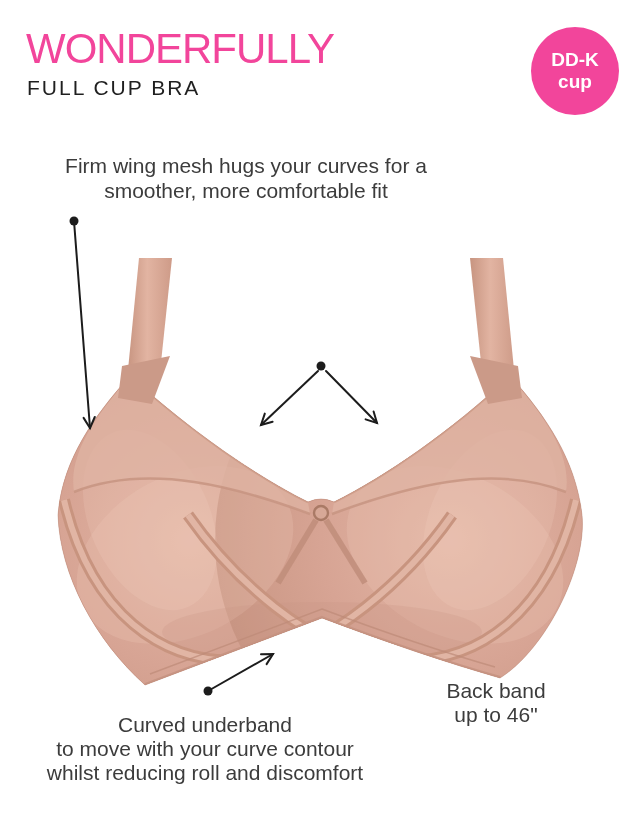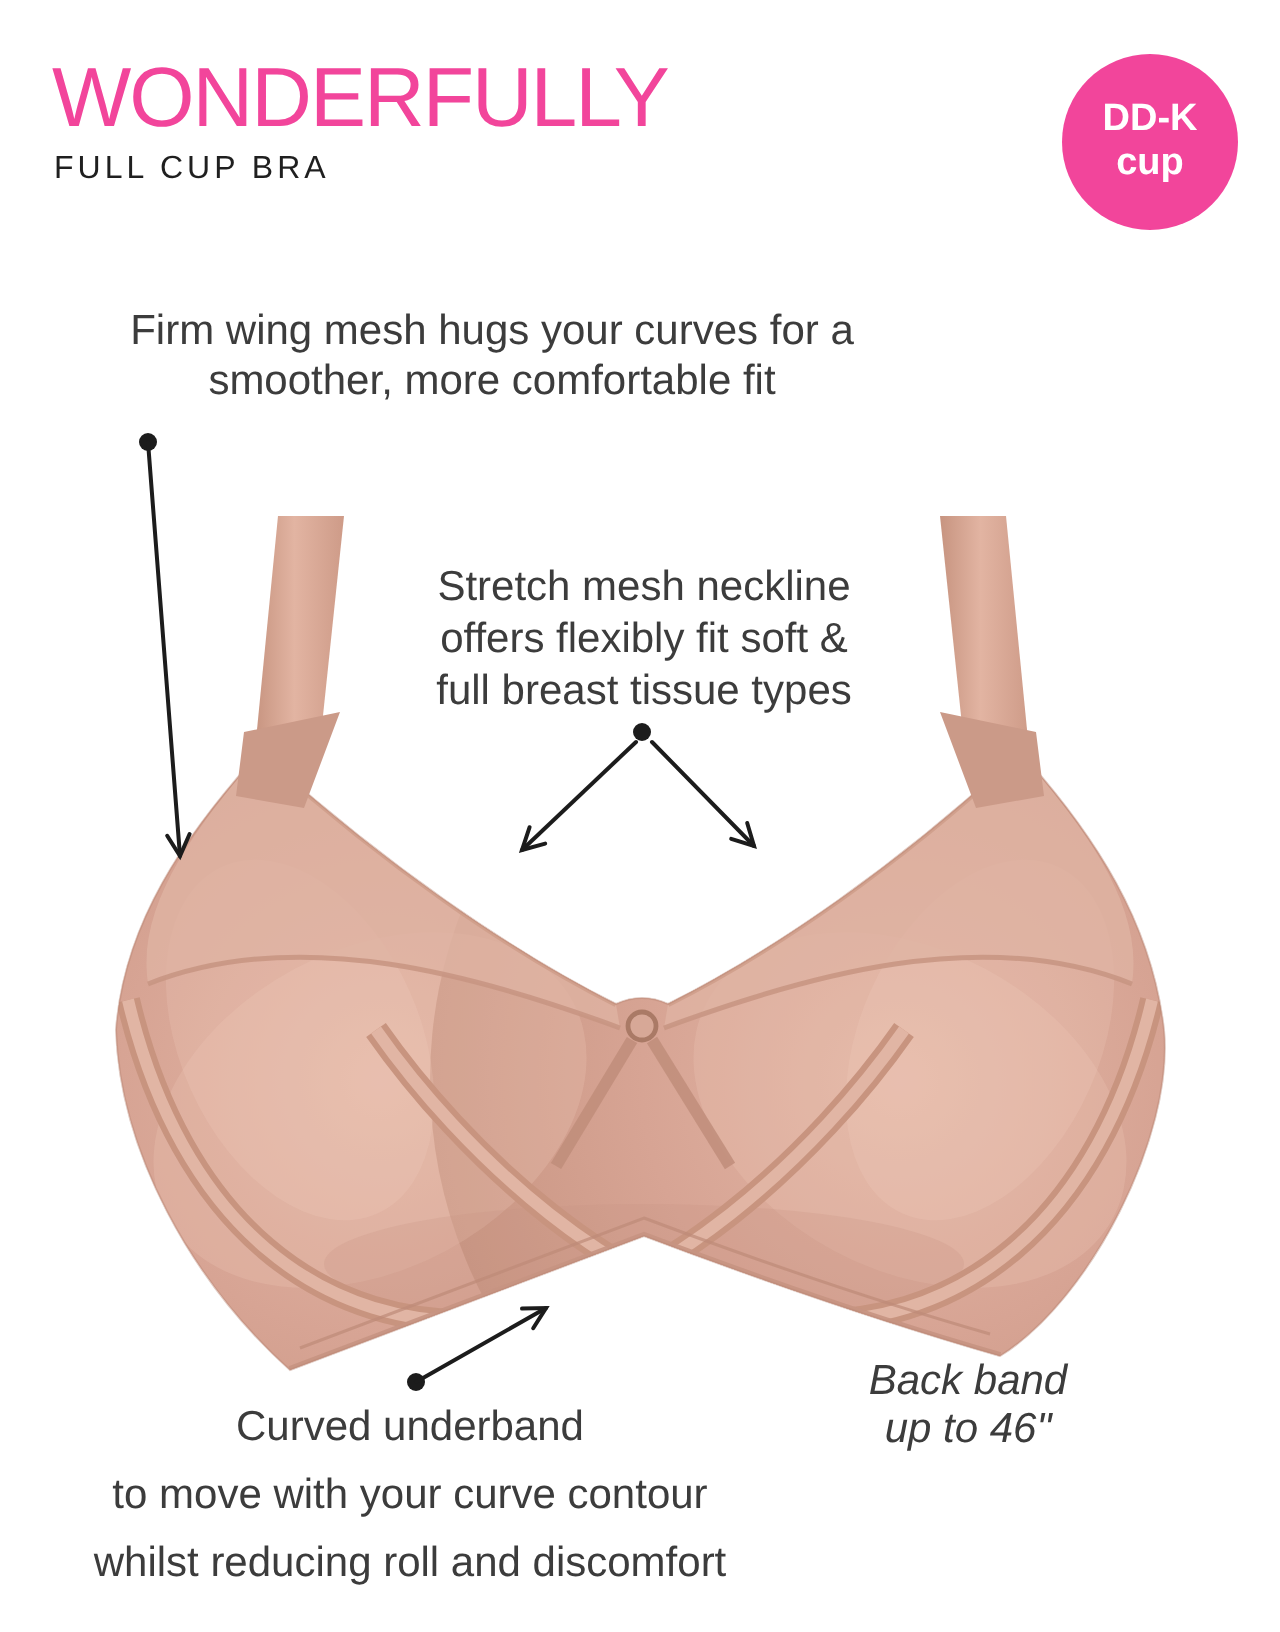--- a/index.html
+++ b/index.html
@@ -7,37 +7,37 @@
     position:relative; width:640px; height:816px; background:var(--bg,#fff);
     font-family:"Liberation Sans", sans-serif; overflow:hidden;
   }
   .title {
     position:absolute; left:26px; top:28px; margin:0;
     font-size:42px; font-weight:normal; letter-spacing:-1px;
     color:var(--accent-pink,#F2459B); line-height:1.0;
   }
   .subtitle {
     position:absolute; left:27px; top:76px;
-    font-size:16px; font-weight:400; letter-spacing:2px;
+    font-size:21px; font-weight:400; letter-spacing:2px;
     color:var(--heading-dark,#1F1F1F);
   }
   .badge {
     position:absolute; left:531px; top:27px; width:88px; height:88px;
     border-radius:50%; background:var(--accent-pink,#F2459B);
     display:flex; flex-direction:column; align-items:center; justify-content:center;
     color:#fff; font-weight:bold; font-size:19px; line-height:22px; text-align:left;
   }
   .ann {
     position:absolute; text-align:center; white-space:pre-line;
     color:var(--text-dark,#3C3C3C); font-size:21px; line-height:25px;
   }
   .ann-wing      { left:0px;   top:153px; width:428px;margin-left:32px; }
   .ann-neckline  { left:162px; top:281px; width:320px; line-height:26px; }
-  .ann-underband { left:8px;   top:697px; width:394px; line-height:34px; }
-  .ann-backband  { left:408px; top:679px; width:152px; line-height:24px;font-style:italic; }
+  .ann-underband { left:8px;   top:713px; width:394px; line-height:24px; }
+  .ann-backband  { left:420px; top:679px; width:152px; line-height:24px; }
   svg.art { position:absolute; left:0; top:0; }
 </style>
 </head>
 <body>
 
 <div class="canvas">
 
   <h1 class="title">WONDERFULLY</h1>
   <div class="subtitle">FULL CUP BRA</div>
 
@@ -144,22 +144,19 @@
       <g>
         <circle cx="208" cy="691" r="4.5" fill="#1C1C1C" stroke="none"></circle>
         <path d="M208,691 L273,654"></path>
         <path d="M261,654.3 L273,654 L266.6,664.1"></path>
       </g>
     </g>
   </svg>
 
   <div class="ann ann-wing">Firm wing mesh hugs your curves for a
 smoother, more comfortable fit</div>
-  <div class="ann ann-neckline">Stretch mesh neckline
-offers flexibly fit soft &amp;
-full breast tissue types</div>
   <div class="ann ann-underband">Curved underband
 to move with your curve contour
 whilst reducing roll and discomfort</div>
   <div class="ann ann-backband">Back band
 up to 46"</div>
 
 </div>
 
 </body></html>

